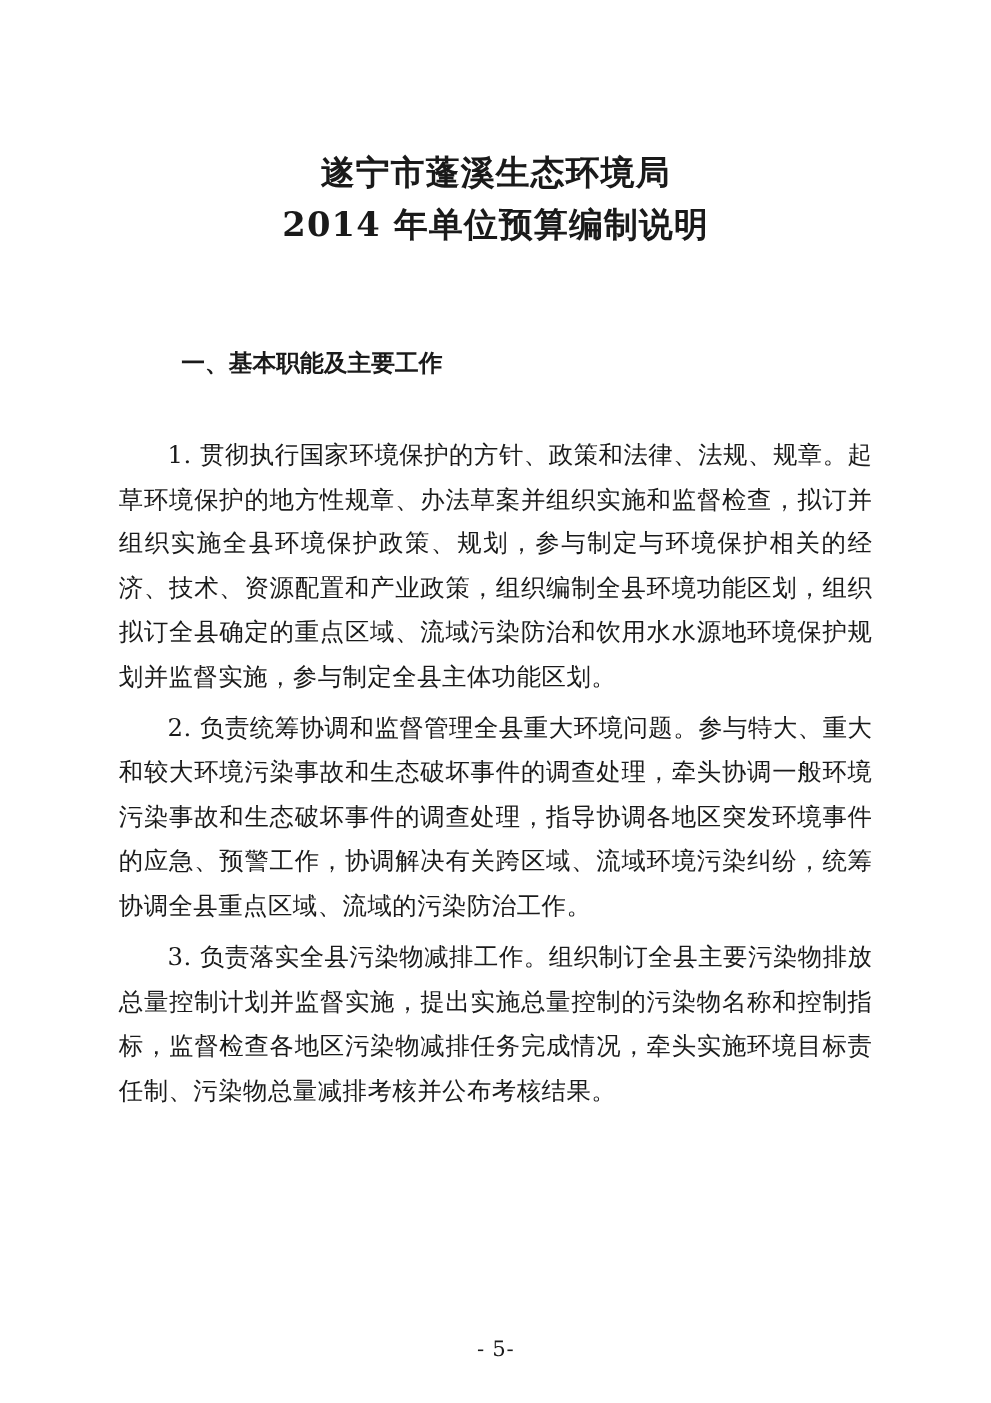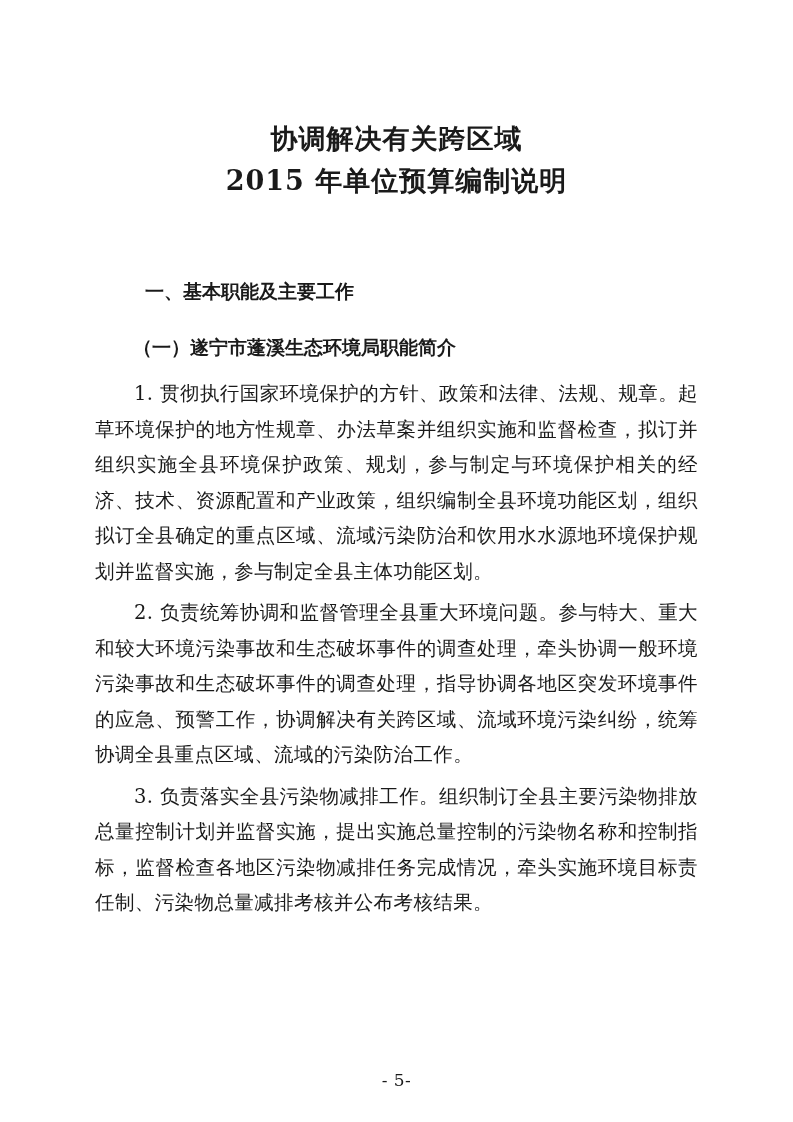--- a/index.html
+++ b/index.html
@@ -80,31 +80,30 @@
     color: #1a1a1a;
     letter-spacing: 0.5px;
   }
 </style>
 </head>
 <body>
 
 <div class="page">
 
   <h1 class="doc-title">
-    <span class="title-line">协调解决有关跨区域</span>
-    <span class="title-line">2015 年单位预算编制说明</span>
+    <span class="title-line">遂宁市蓬溪生态环境局</span>
+    <span class="title-line">2014 年单位预算编制说明</span>
   </h1>
 
   <div class="spacer-lg"></div>
 
   <h2 class="section-heading">一、基本职能及主要工作</h2>
 
   <div class="spacer-sm"></div>
 
-  <h3 class="sub-heading">（一）遂宁市蓬溪生态环境局职能简介</h3>
 
   <div class="spacer-sm"></div>
 
   <p class="para">1. 贯彻执行国家环境保护的方针、政策和法律、法规、规章。起草环境保护的地方性规章、办法草案并组织实施和监督检查，拟订并组织实施全县环境保护政策、规划，参与制定与环境保护相关的经济、技术、资源配置和产业政策，组织编制全县环境功能区划，组织拟订全县确定的重点区域、流域污染防治和饮用水水源地环境保护规划并监督实施，参与制定全县主体功能区划。</p>
   <p class="para">2. 负责统筹协调和监督管理全县重大环境问题。参与特大、重大和较大环境污染事故和生态破坏事件的调查处理，牵头协调一般环境污染事故和生态破坏事件的调查处理，指导协调各地区突发环境事件的应急、预警工作，协调解决有关跨区域、流域环境污染纠纷，统筹协调全县重点区域、流域的污染防治工作。</p>
   <p class="para">3. 负责落实全县污染物减排工作。组织制订全县主要污染物排放总量控制计划并监督实施，提出实施总量控制的污染物名称和控制指标，监督检查各地区污染物减排任务完成情况，牵头实施环境目标责任制、污染物总量减排考核并公布考核结果。</p>
 
 </div>
 
 <div class="footer">- 5-</div>

